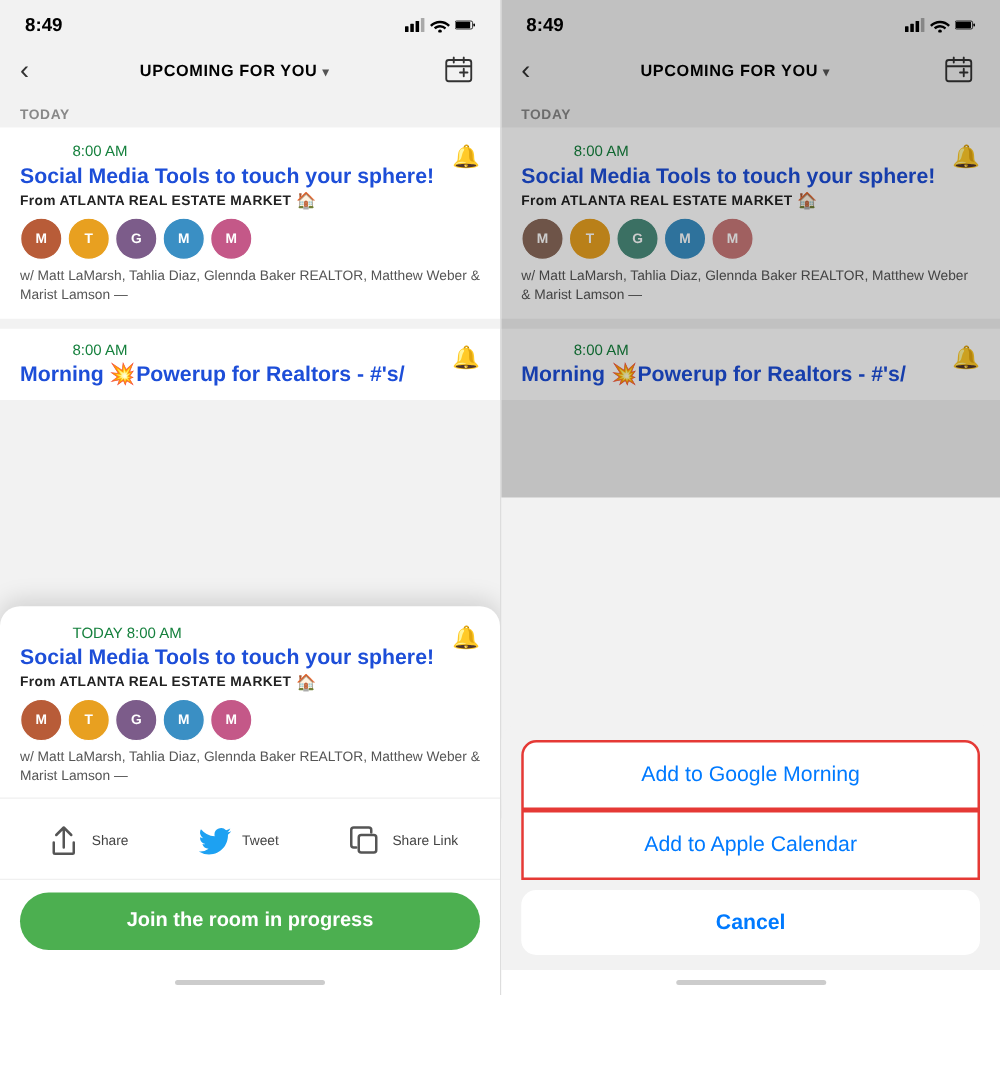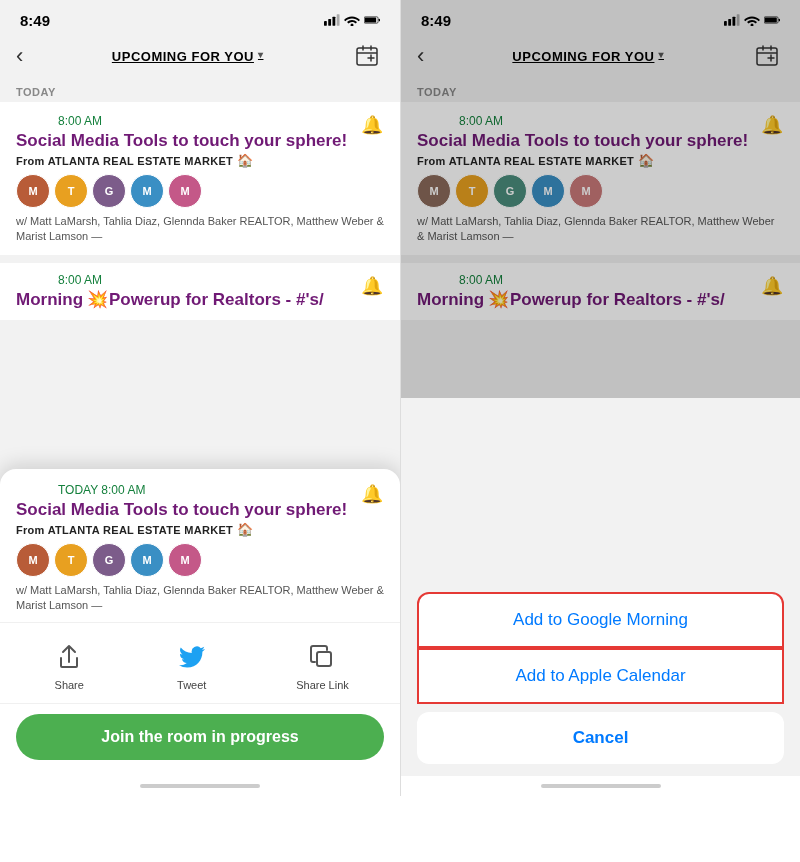--- a/index.html
+++ b/index.html
@@ -62,23 +62,22 @@
       font-size: 22px;
       color: #333;
       cursor: pointer;
     }
     .nav-title {
       font-size: 13px;
       font-weight: 700;
       letter-spacing: 0.5px;
       color: #000;
       display: flex;
-      align-items: flex-start;
+      align-items: flex-end;
       gap: 4px;
-      text-decoration: underline;
     }
     .nav-title-arrow {
       font-size: 10px;
       color: #555;
     }
     .nav-action {
       width: 32px;
       height: 32px;
       display: flex;
       align-items: center;
@@ -104,21 +103,21 @@
     }
     .event-time {
       font-size: 12px;
       color: #15803d;
       margin-bottom: 2px;
       margin-left: 42px;
     }
     .event-title {
       font-size: 17px;
       font-weight: 700;
-      color: #701a75;
+      color: #1d4ed8;
       line-height: 1.25;
       margin-bottom: 2px;
     }
     .event-from {
       font-size: 11px;
       font-weight: 700;
       letter-spacing: 0.3px;
       color: #222;
       display: flex;
       align-items: center;
@@ -184,21 +183,21 @@
 
     
     .action-row {
       display: flex;
       justify-content: space-around;
       padding: 12px 8px 8px;
       border-bottom: 1px solid #f0f0f0;
     }
     .action-btn {
       display: flex;
-      flex-direction: column;
+      flex-direction: row;
       align-items: center;
       gap: 4px;
       cursor: pointer;
       padding: 4px 10px;
     }
     .action-btn.highlighted {
       background: #fff;
       border: 2px solid #e53935;
       border-radius: 10px;
     }

